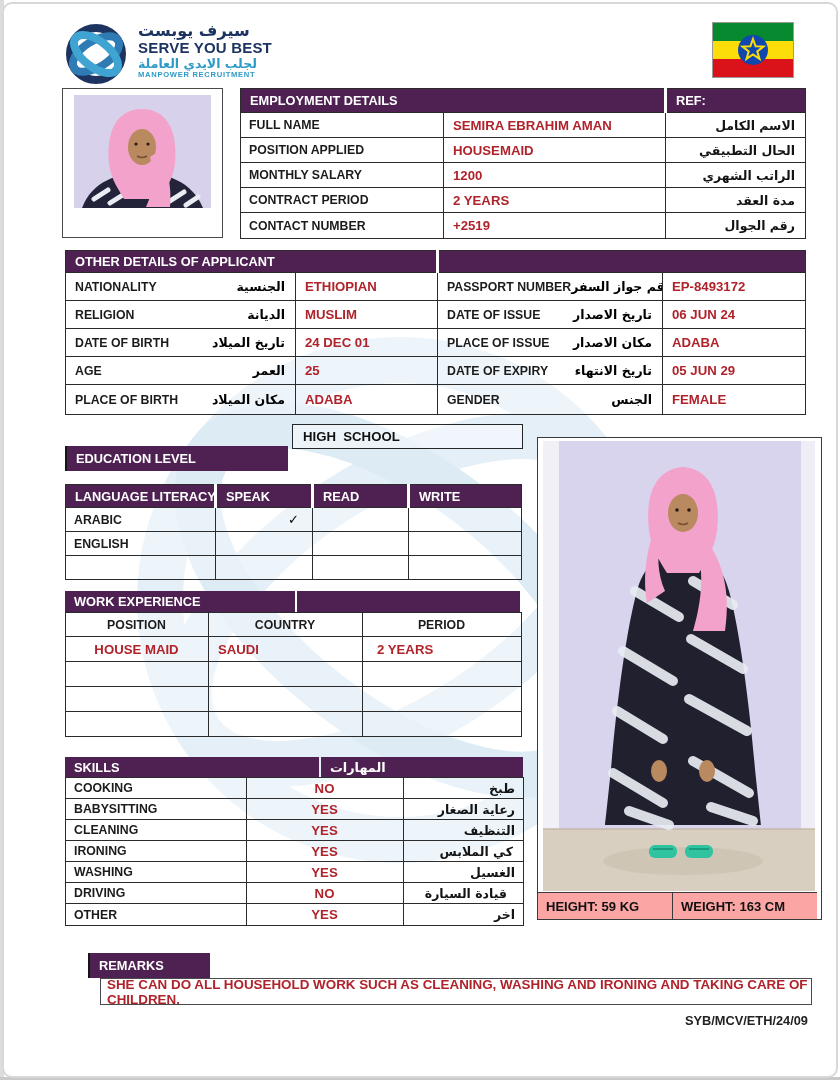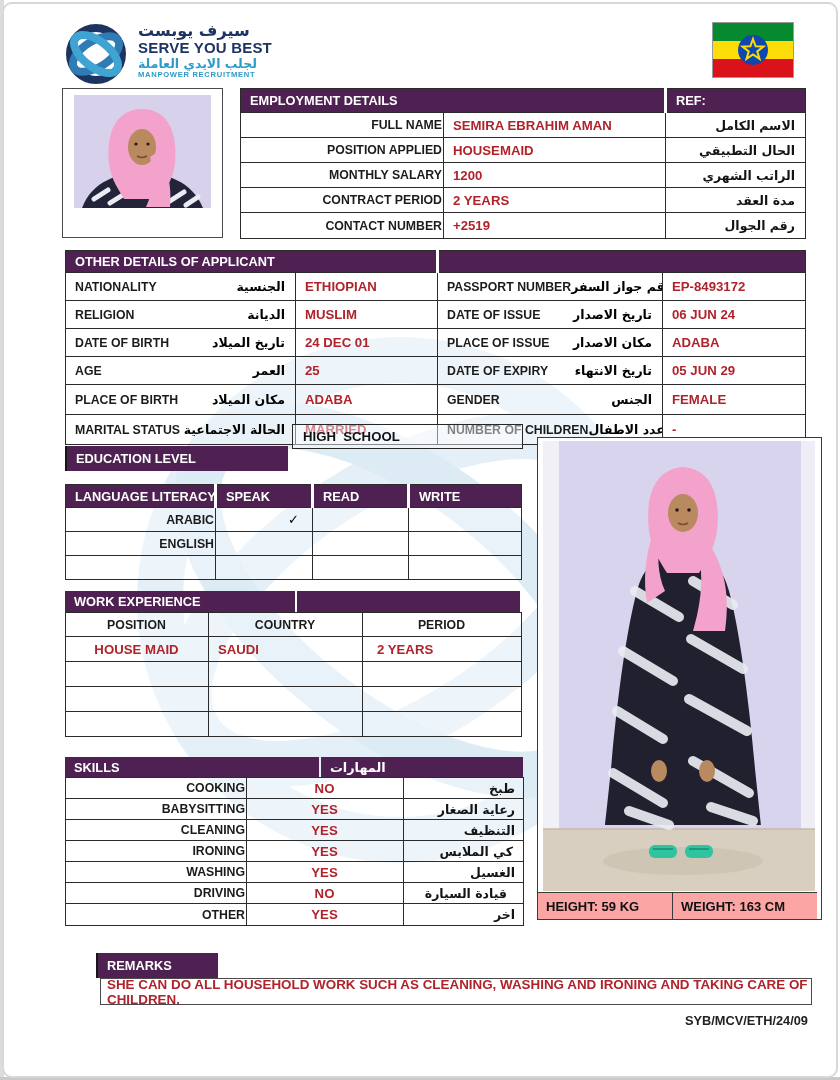--- a/index.html
+++ b/index.html
@@ -22,21 +22,21 @@
   
   .flag{position:absolute;left:712px;top:22px;width:80px;height:54px;border:1px solid #9a9a9a;z-index:1;}
   .flag .stripe{width:100%;height:33.34%;}
   .flag svg{position:absolute;left:50%;top:50%;transform:translate(-50%,-50%);}
 
   
   table.tbl{border-collapse:collapse;table-layout:fixed;position:absolute;z-index:2;}
   table.tbl td{border:1.2px solid #2b2b2b;overflow:hidden;white-space:nowrap;background:rgba(255,255,255,.38);}
   .hd{background:#4e2152 !important;color:#fff;font-weight:700;font-size:12.8px;padding-left:9px;}
   .gapL{border-left:3px solid #fff !important;}
-  .en{font-weight:700;font-size:12.3px;color:#1b1b1b;padding-left:8px;text-align:right;}
+  .en{font-weight:700;font-size:12.3px;color:#1b1b1b;padding-left:8px;}
   .val{font-weight:700;font-size:13.2px;color:#b0232b;padding-left:9px;white-space:pre-wrap;}
   .ar{font-family:"DejaVu Sans",sans-serif;font-weight:700;font-size:12.5px;color:#141414;
       text-align:right;padding-right:10px;direction:rtl;}
   .lblflex{display:flex;justify-content:space-between;align-items:center;}
   .lblflex .a{font-family:"DejaVu Sans",sans-serif;font-weight:700;font-size:12.5px;direction:rtl;padding-right:9px;}
 
   
   .pbar{position:absolute;background:#4e2152;color:#fff;font-weight:700;font-size:12.8px;
         display:flex;align-items:center;padding-left:9px;box-sizing:border-box;z-index:2;border-left:2px solid #161616;}
 
@@ -49,21 +49,21 @@
   
   .photo-small{position:absolute;left:62px;top:88px;width:161px;height:150px;background:#fff;
      border:1.5px solid #4a4a4a;box-sizing:border-box;z-index:2;}
   .photo-main{position:absolute;left:537px;top:437px;width:285px;height:483px;background:#fff;
      border:1.6px solid #3a3a3a;box-sizing:border-box;z-index:2;}
   .stats{position:absolute;left:0;right:4px;bottom:0;height:26px;border-top:1.6px solid #3a3a3a;display:flex;background:#fca5a5;margin-top:28px;}
   .stats .cell{display:flex;align-items:center;font-weight:700;font-size:13px;color:#111;padding-left:8px;box-sizing:border-box;}
   .stats .cell:last-child{border-left:1.6px solid #3a3a3a;}
 
   
-  .remarks-tab{position:absolute;left:96px;top:953px;width:122px;height:25px;}
+  .remarks-tab{position:absolute;left:88px;top:953px;width:122px;height:25px;}
   .remarks-box{position:absolute;left:100px;top:978px;width:712px;height:27px;border:1.3px solid #4a4a4a;
      box-sizing:border-box;display:flex;align-items:center;padding-left:6px;font-weight:700;font-size:13.4px;
      color:#b0232b;background:rgba(255,255,255,.5);z-index:2;}
 
   .doccode{position:absolute;left:616px;top:1013px;width:192px;text-align:right;font-weight:600;
      font-size:12.8px;color:#222;z-index:2;}
 
   .hdrflex{position:absolute;display:flex;z-index:2;}
   .hdrflex .p{background:#4e2152;color:#fff;font-weight:700;font-size:12.8px;display:flex;
      align-items:center;padding-left:9px;box-sizing:border-box;}
@@ -244,36 +244,20 @@
           </div>
         </td>
     <td class="val">ADABA</td>
     <td>
           <div class="lblflex">
             <span class="en">GENDER</span>
             <span class="a">الجنس</span>
           </div>
         </td>
     <td class="val">FEMALE</td>
-  </tr>
-  <tr style="height:30px">
-    <td>
-          <div class="lblflex">
-            <span class="en">MARITAL STATUS</span>
-            <span class="a">الحالة الاجتماعية</span>
-          </div>
-        </td>
-    <td class="val">MARRIED</td>
-    <td>
-          <div class="lblflex">
-            <span class="en">NUMBER OF CHILDREN</span>
-            <span class="a">عدد الاطفال</span>
-          </div>
-        </td>
-    <td class="val">-</td>
   </tr>
 </tbody>
   </table>
 
 <div class="pbar" style="left:65px;top:446px;width:223px;height:25px">EDUCATION LEVEL</div>
 <div class="edu-val">HIGH  SCHOOL</div>
 
 <table class="tbl" style="left:65px;top:484px;width:456px">
   <colgroup>
       <col style="width:150px">

